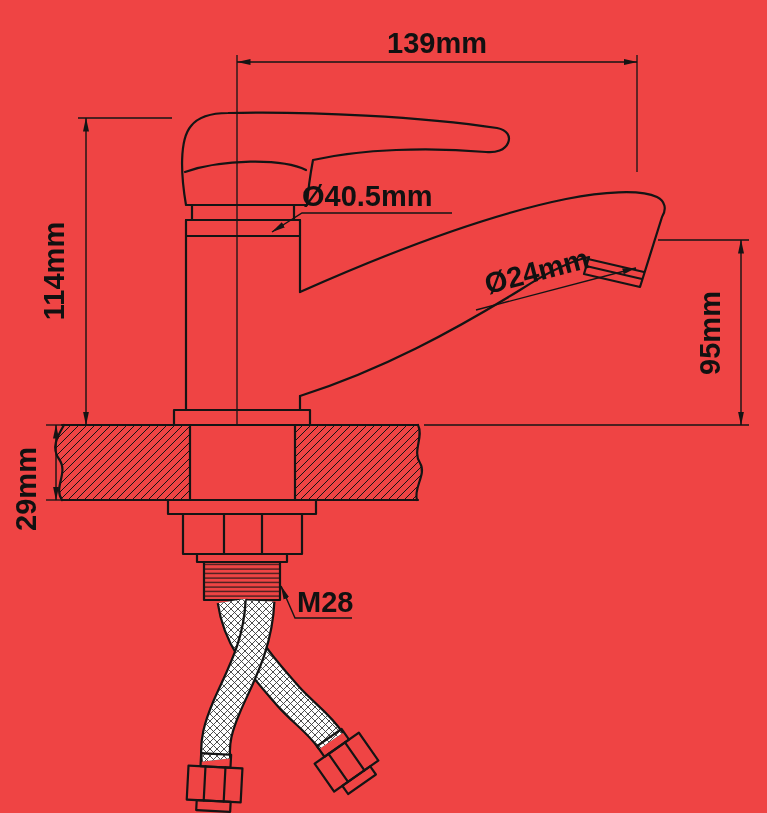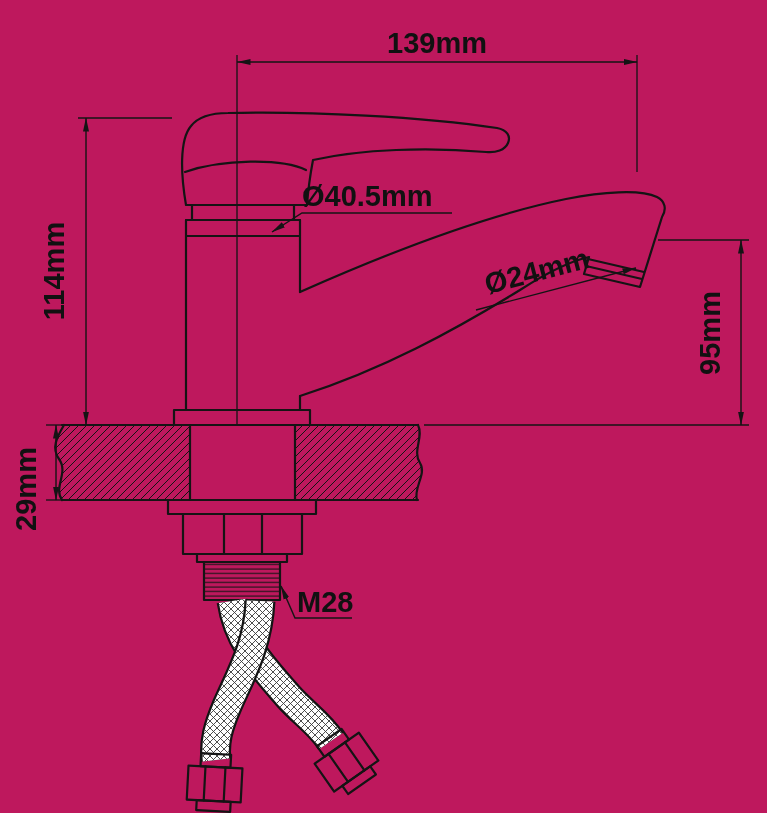--- a/index.html
+++ b/index.html
@@ -1,16 +1,16 @@
 <!DOCTYPE html>
 <html><head>
 <meta charset="utf-8">
 <style>
   html,body{margin:0;padding:0;background:#fff;}
-  .canvas{position:relative;width:767px;height:813px;background:#be185d;overflow:hidden;
+  .canvas{position:relative;width:767px;height:813px;background:#ef4444;overflow:hidden;
           font-family:"Liberation Sans",sans-serif;}
   svg{display:block;}
   .obj{stroke:#141414;stroke-width:2.2;fill:none;stroke-linejoin:round;stroke-linecap:round;}
   .thin{stroke:#141414;stroke-width:1.3;fill:none;}
   .dim{stroke:#141414;stroke-width:1.4;fill:none;}
   .lbl{font-family:"Liberation Sans",sans-serif;font-size:29px;font-weight:bold;fill:#111111;}
   .hatchfill{fill:url(#phatch);stroke:none;}
   .threadfill{fill:url(#pthread);stroke:none;}
 </style>
 </head>

